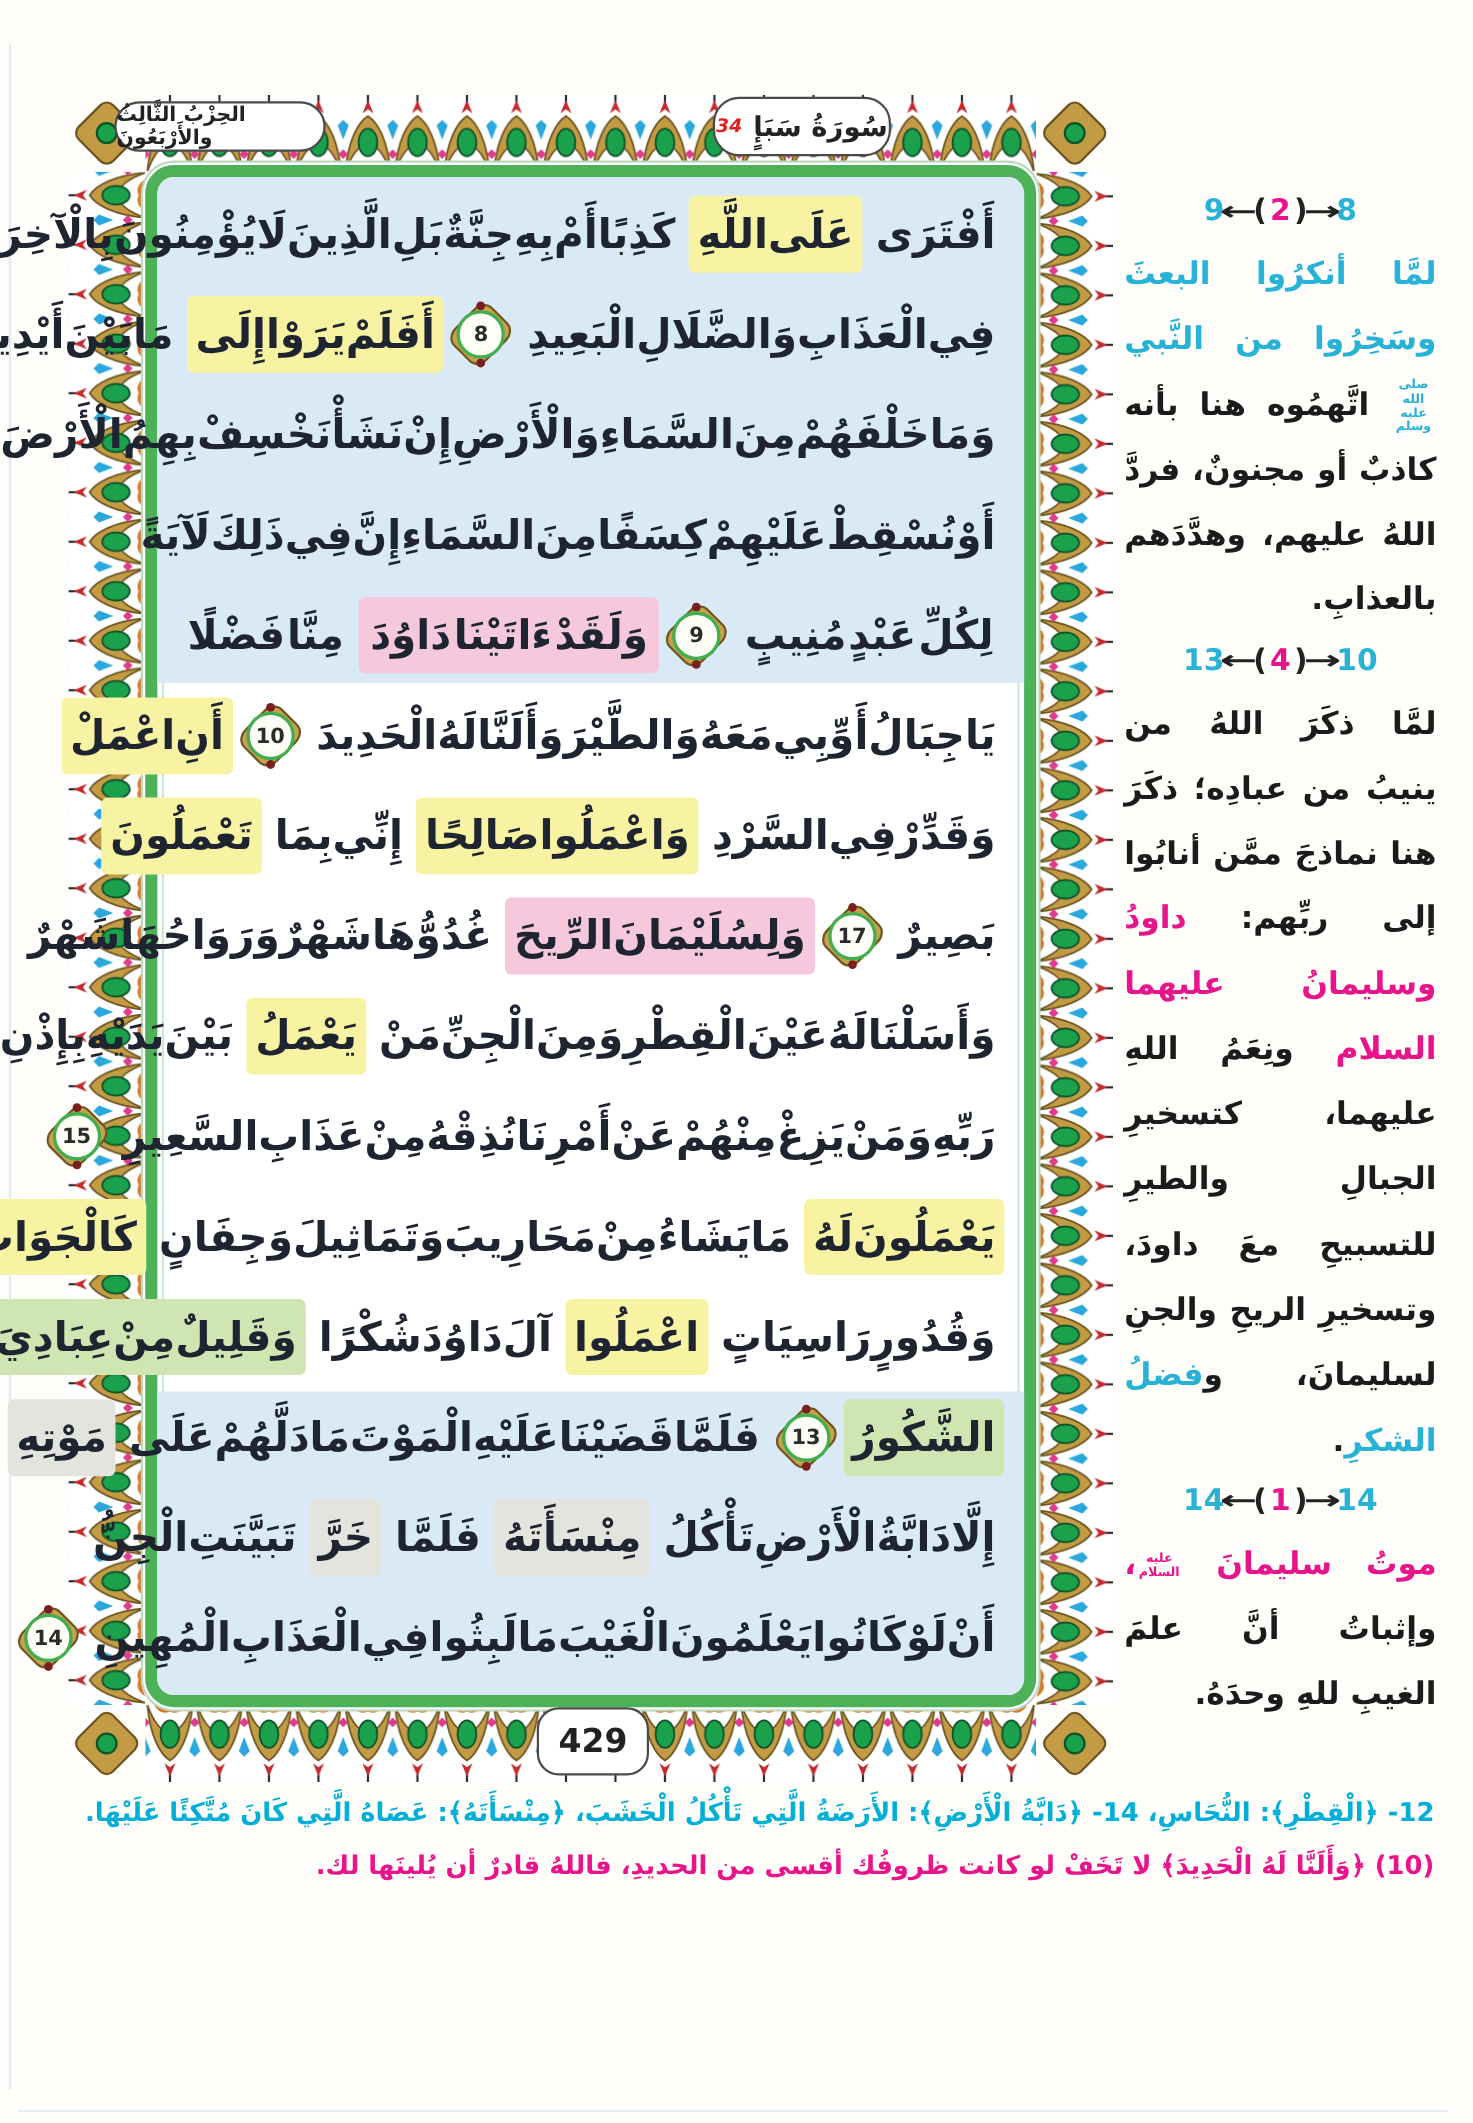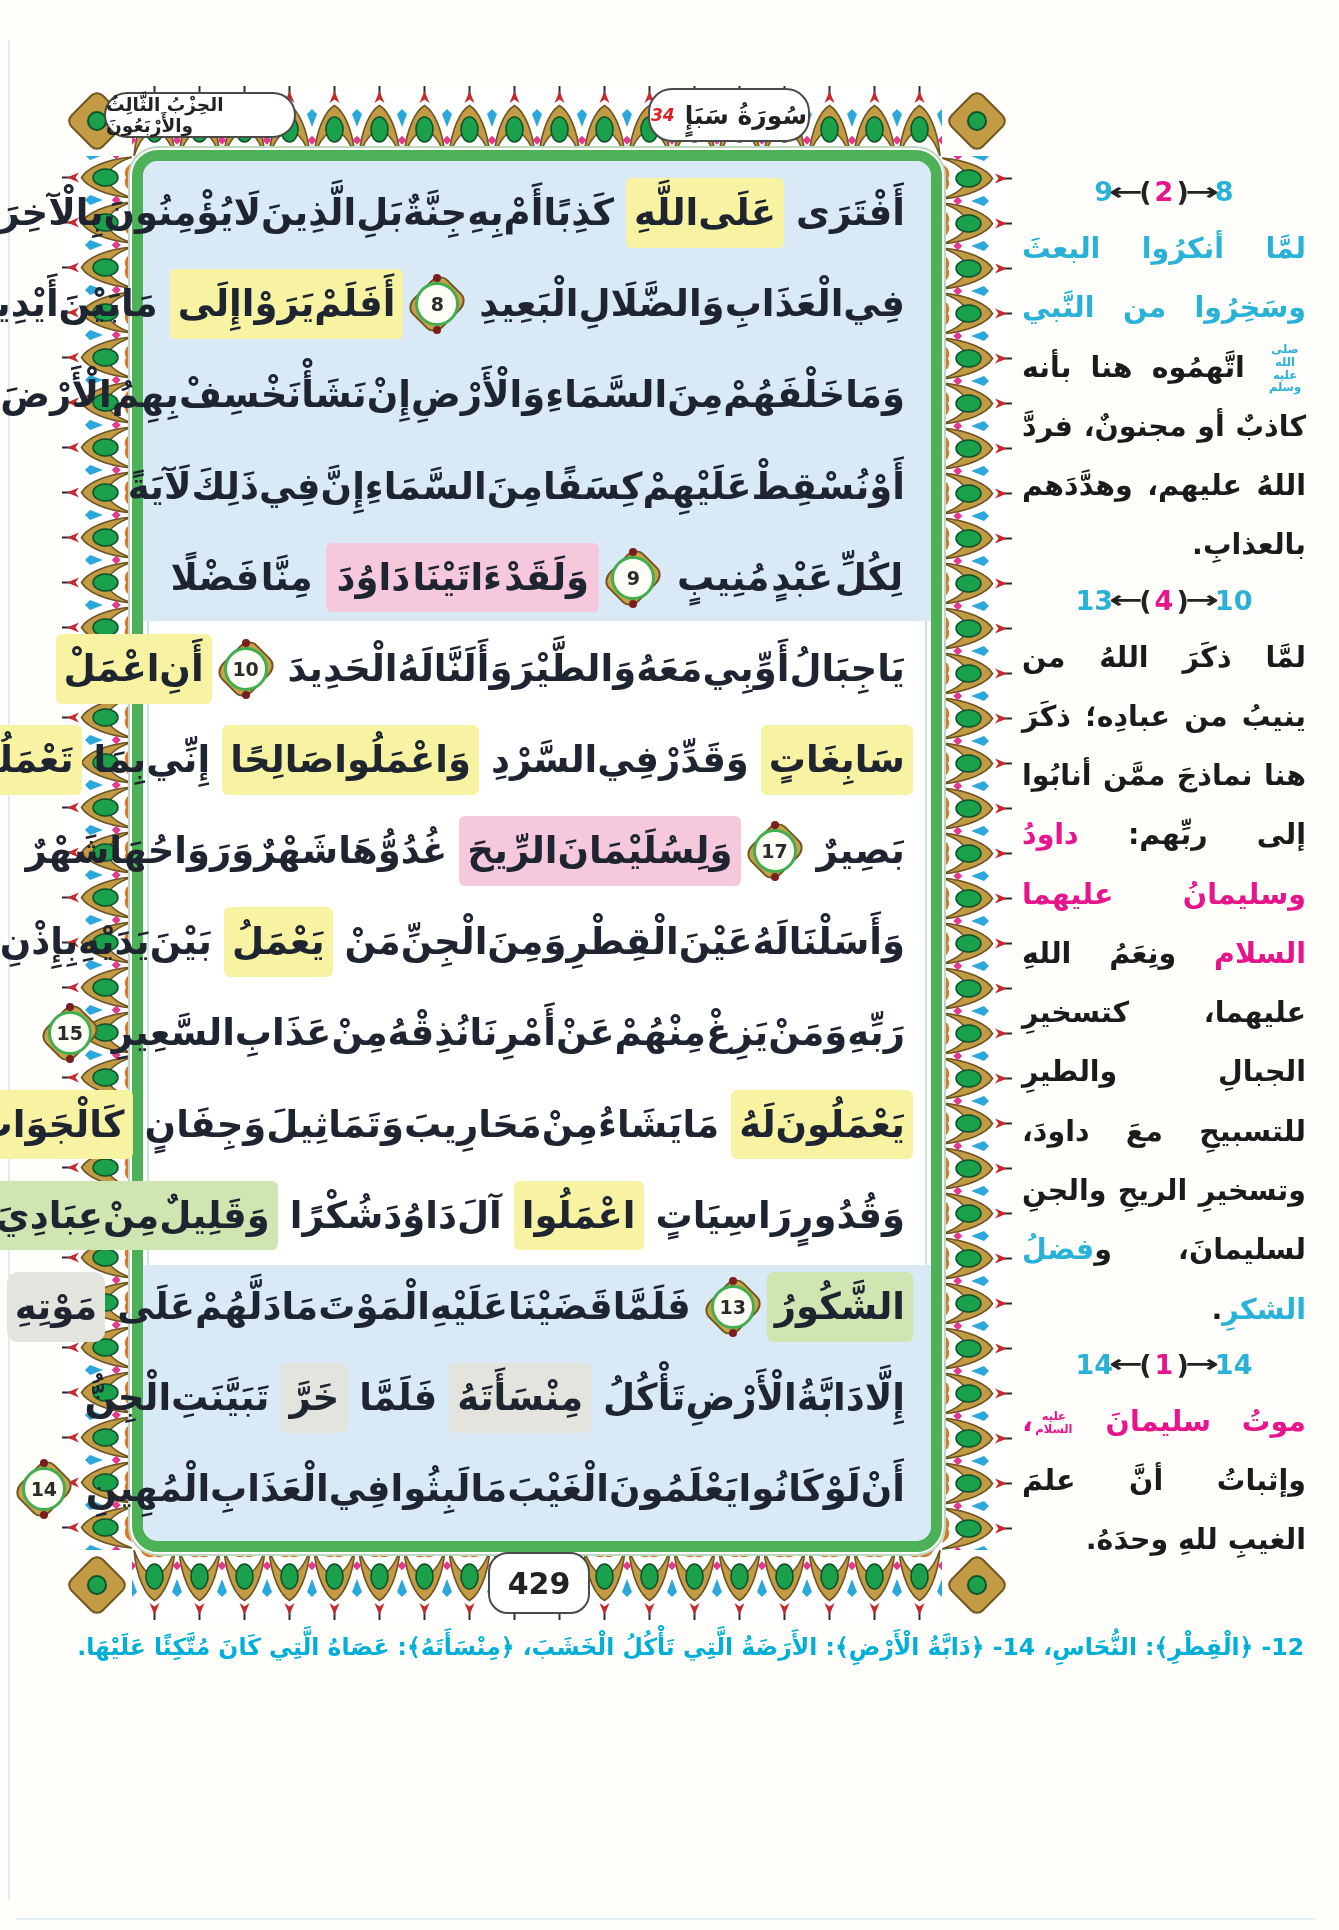--- a/index.html
+++ b/index.html
@@ -285,23 +285,20 @@
               <i class="med-dot t"></i>
               <i class="med-dot b"></i>
               <b class="med-circle">10</b>
             </span>
             <span class="qseg hl-yellow" style="flex-grow: 12;">
               <span class="qword">أَنِ</span>
               <span class="qword">اعْمَلْ</span>
             </span>
           </div>
           <div class="qline">
-            <span class="qseg hl-yellow" style="flex-grow: 10;">
-              <span class="qword">سَابِغَاتٍ</span>
-            </span>
             <span class="qseg" style="flex-grow: 23;">
               <span class="qword">وَقَدِّرْ</span>
               <span class="qword">فِي</span>
               <span class="qword">السَّرْدِ</span>
             </span>
             <span class="qseg hl-yellow" style="flex-grow: 20;">
               <span class="qword">وَاعْمَلُوا</span>
               <span class="qword">صَالِحًا</span>
             </span>
             <span class="qseg" style="flex-grow: 12;">
@@ -420,21 +417,21 @@
             </span>
             <span class="qseg" style="flex-grow: 57;">
               <span class="qword">فَلَمَّا</span>
               <span class="qword">قَضَيْنَا</span>
               <span class="qword">عَلَيْهِ</span>
               <span class="qword">الْمَوْتَ</span>
               <span class="qword">مَا</span>
               <span class="qword">دَلَّهُمْ</span>
               <span class="qword">عَلَى</span>
             </span>
-            <span class="qseg hl-gray" style="flex-grow: 8; border-radius: 11px;">
+            <span class="qseg hl-gray" style="flex-grow: 8;">
               <span class="qword">مَوْتِهِ</span>
             </span>
           </div>
           <div class="qline">
             <span class="qseg" style="flex-grow: 34;">
               <span class="qword">إِلَّا</span>
               <span class="qword">دَابَّةُ</span>
               <span class="qword">الْأَرْضِ</span>
               <span class="qword">تَأْكُلُ</span>
             </span>
@@ -520,14 +517,15 @@
           <span class="m">1</span>
           <span class="paren">)</span>
           <span class="arrow">→</span>
           <span class="n">14</span>
         </div>
         <div class="para"><span class="c-magenta">موتُ سليمانَ </span><span class="c-magenta tiny">عليه السلام</span><span class="c-magenta">،</span><span class="c-black"> وإثباتُ أنَّ علمَ الغيبِ للهِ وحدَهُ.</span></div>
       </div>
     </div>
   <div id="footnotes">
       <div class="fn fn-teal">12- ﴿الْقِطْرِ﴾: النُّحَاسِ، 14- ﴿دَابَّةُ الْأَرْضِ﴾: الأَرَضَةُ الَّتِي تَأْكُلُ الْخَشَبَ، ﴿مِنْسَأَتَهُ﴾: عَصَاهُ الَّتِي كَانَ مُتَّكِئًا عَلَيْهَا.</div>
+      <div class="fn fn-magenta">(10) ﴿وَأَلَنَّا لَهُ الْحَدِيدَ﴾ لا تَخَفْ لو كانت ظروفُك أقسى من الحديدِ، فاللهُ قادرٌ أن يُلينَها لك.</div>
     </div>
 </div>
 
 </body></html>

